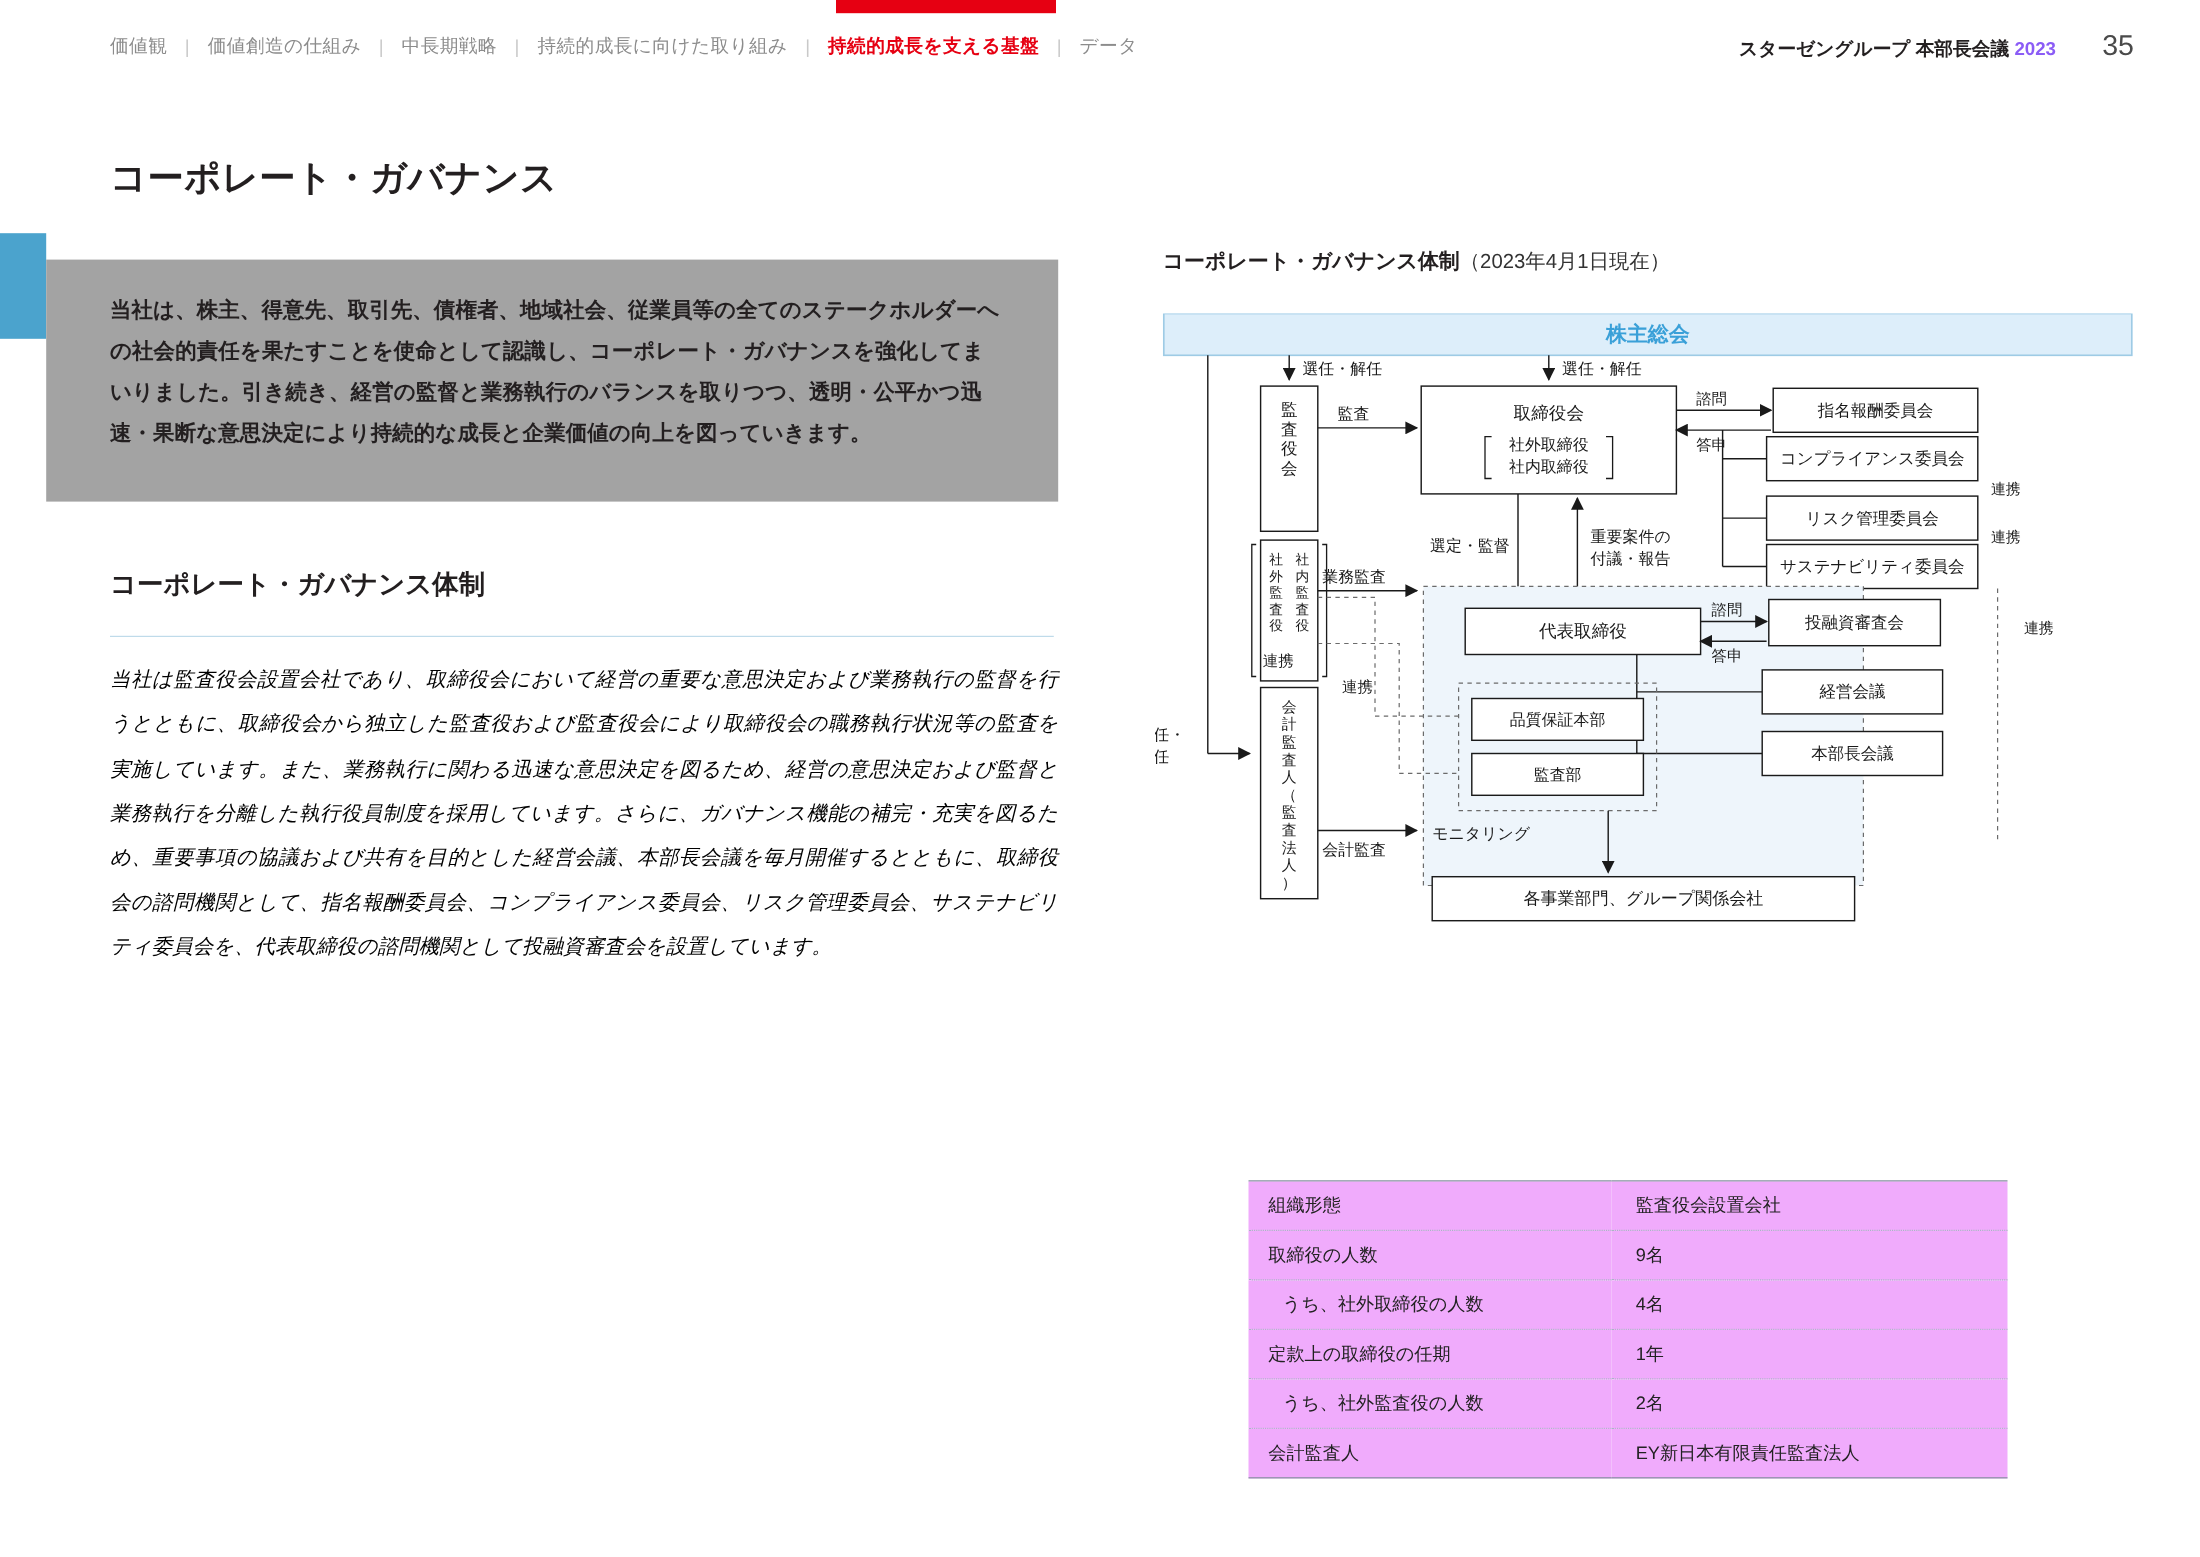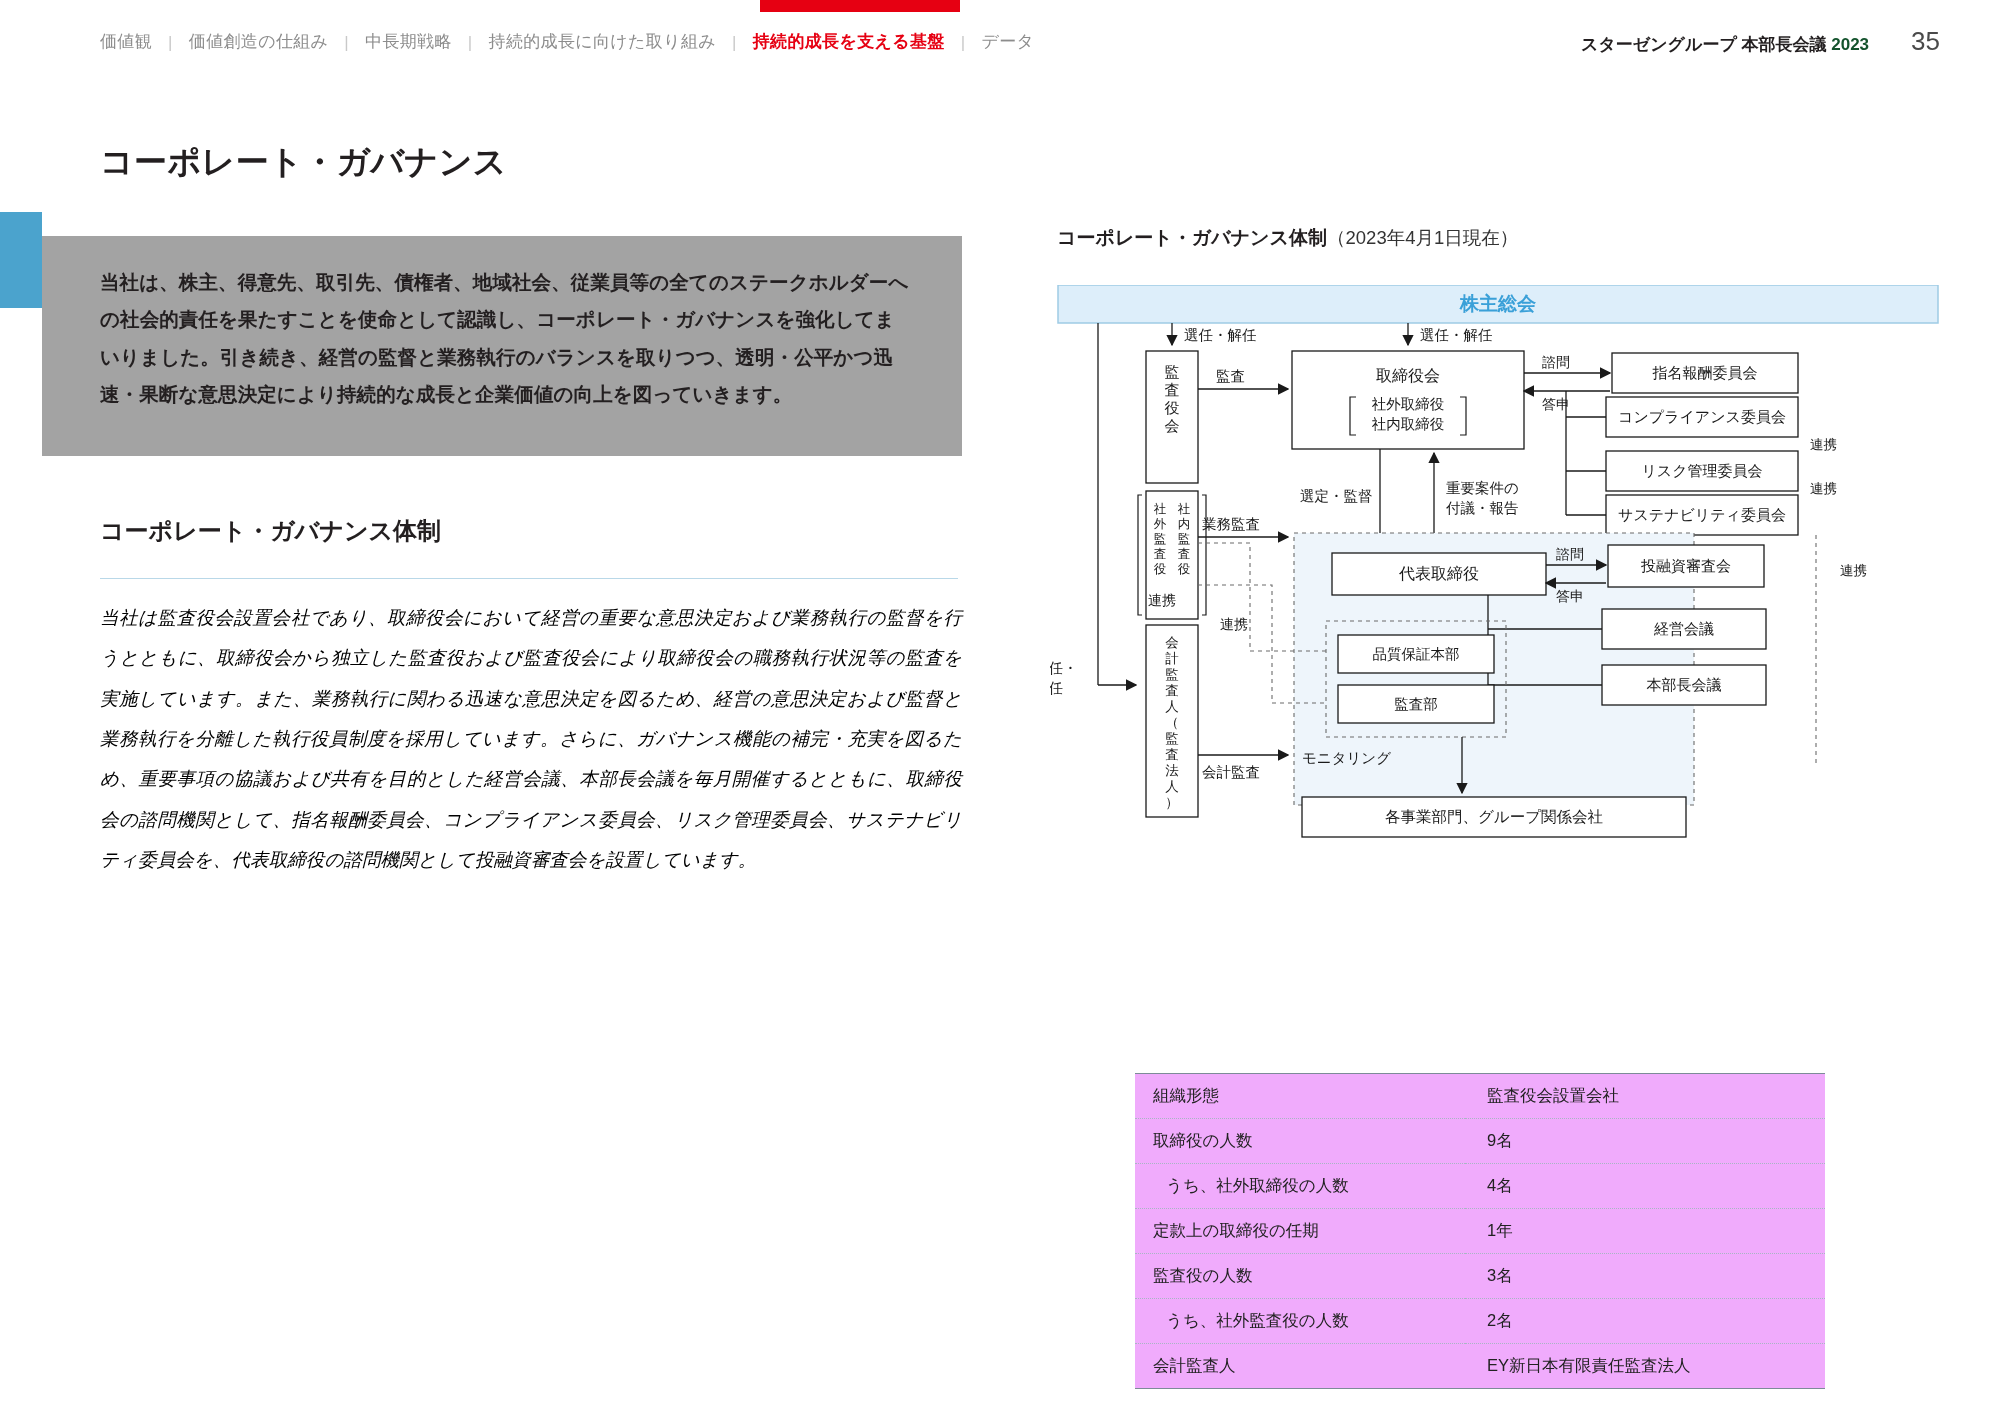--- a/index.html
+++ b/index.html
@@ -25,21 +25,21 @@
   .nav .item { white-space: nowrap; }
   .nav .item.active { color: #e60012; font-weight: bold; }
   .nav .sep { color: #c9c9c9; padding: 0 16px; }
 
   .header-right {
     position: absolute; right: 60px; top: 26px;
     display: flex; align-items: baseline; gap: 42px;
     white-space: nowrap;
   }
   .brand { font-size: 17px; font-weight: bold; color: #231f20; }
-  .brand .yr { color: #14532d; }
+  .brand .yr { color: #8b5cf6; }
   .pageno { font-size: 26px; color: #4a4a4a; }
 
   
   .h1 {
     position: absolute; left: 100px; top: 140px;
     font-size: 33px; font-weight: bold; letter-spacing: .01em;
   }
   .accent-bar {
     position: absolute; left: 0; top: 212px; width: 42px; height: 96px;
     background: #4ba3cd;
@@ -293,24 +293,20 @@
         </tr>
         <tr>
           <td class="k indent">うち、社外取締役の人数</td>
           <td class="v">4名</td>
         </tr>
         <tr>
           <td class="k">定款上の取締役の任期</td>
           <td class="v">1年</td>
         </tr>
         <tr>
-          <td class="k">監査役の人数</td>
-          <td class="v">3名</td>
-        </tr>
-        <tr>
           <td class="k indent">うち、社外監査役の人数</td>
           <td class="v">2名</td>
         </tr>
         <tr>
           <td class="k">会計監査人</td>
           <td class="v">EY新日本有限責任監査法人</td>
         </tr>
       </tbody>
   </table>
 

